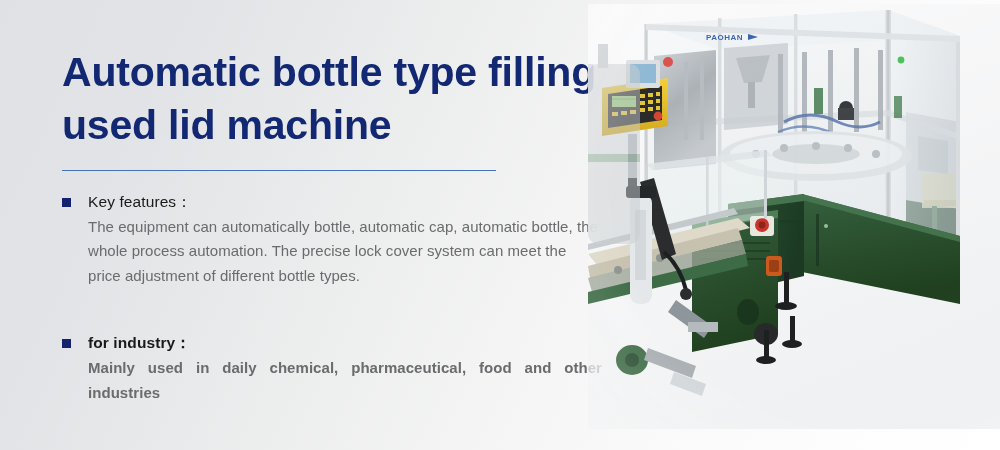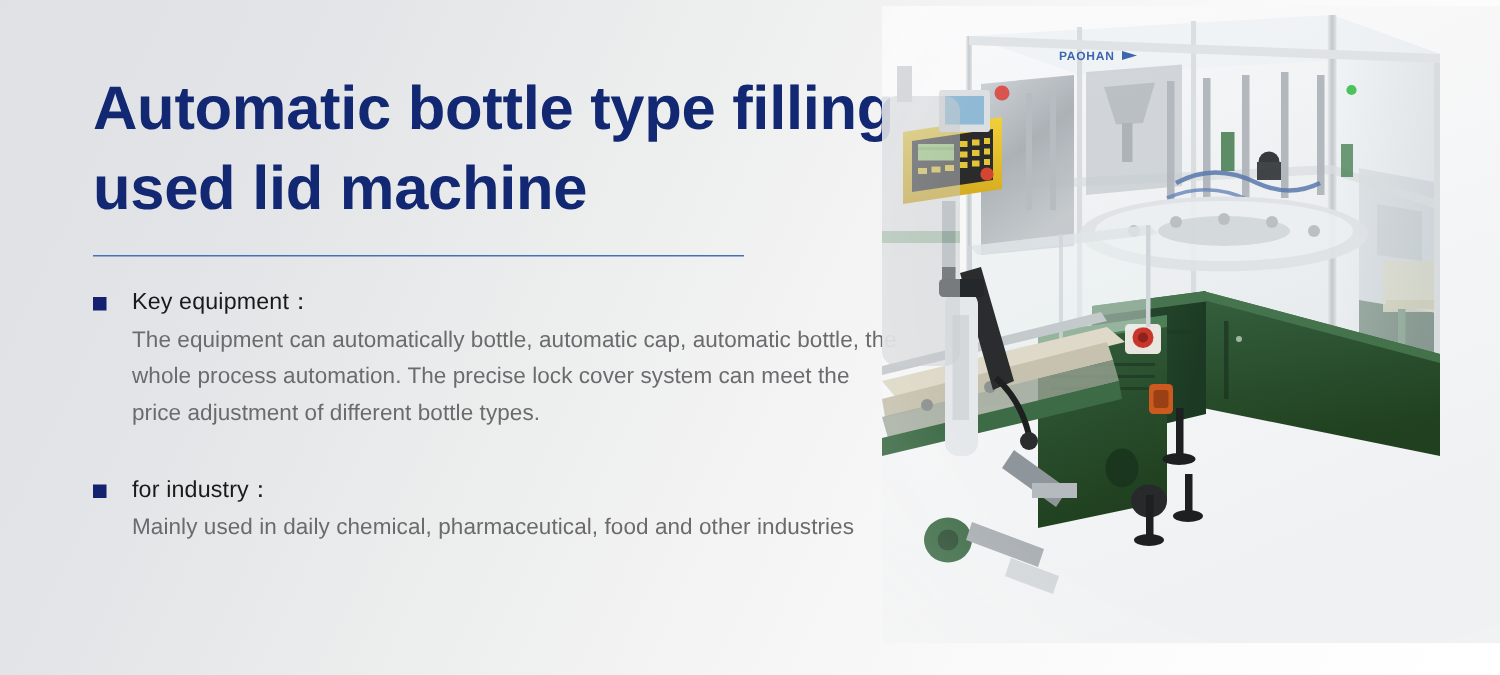--- a/index.html
+++ b/index.html
@@ -43,21 +43,21 @@
 
   .divider {
     margin-top:17px;
     width:434px; height:1px;
     background:#4771b5;
   }
 
   .features { margin-top:20px; }
 
   .feature-block { position:relative; padding-left:26px; }
-  .feature-block + .feature-block { margin-top:28px; }
+  .feature-block + .feature-block { margin-top:44px;font-weight:bold; }
 
   .bullet {
     position:absolute;
     left:0; top:7px;
     width:9px; height:9px;
     background:#13216e;
   }
 
   .feature-heading {
     font-size:15.5px;
@@ -108,21 +108,21 @@
       <span class="title-line">Automatic bottle type filling</span>
       <span class="title-line">used lid machine</span>
     </h1>
 
     <div class="divider"></div>
 
     <div class="features">
 
       <div class="feature-block">
         <span class="bullet"></span>
-        <div class="feature-heading">Key equipment：</div>
+        <div class="feature-heading">Key features：</div>
         <div class="feature-body">The equipment can automatically bottle, automatic cap, automatic bottle, the whole process automation. The precise lock cover system can meet the price adjustment of different bottle types.</div>
       </div>
 
       <div class="feature-block">
         <span class="bullet"></span>
         <div class="feature-heading">for industry：</div>
         <div class="feature-body justified">Mainly used in daily chemical, pharmaceutical, food and other industries</div>
       </div>
 
     </div>

